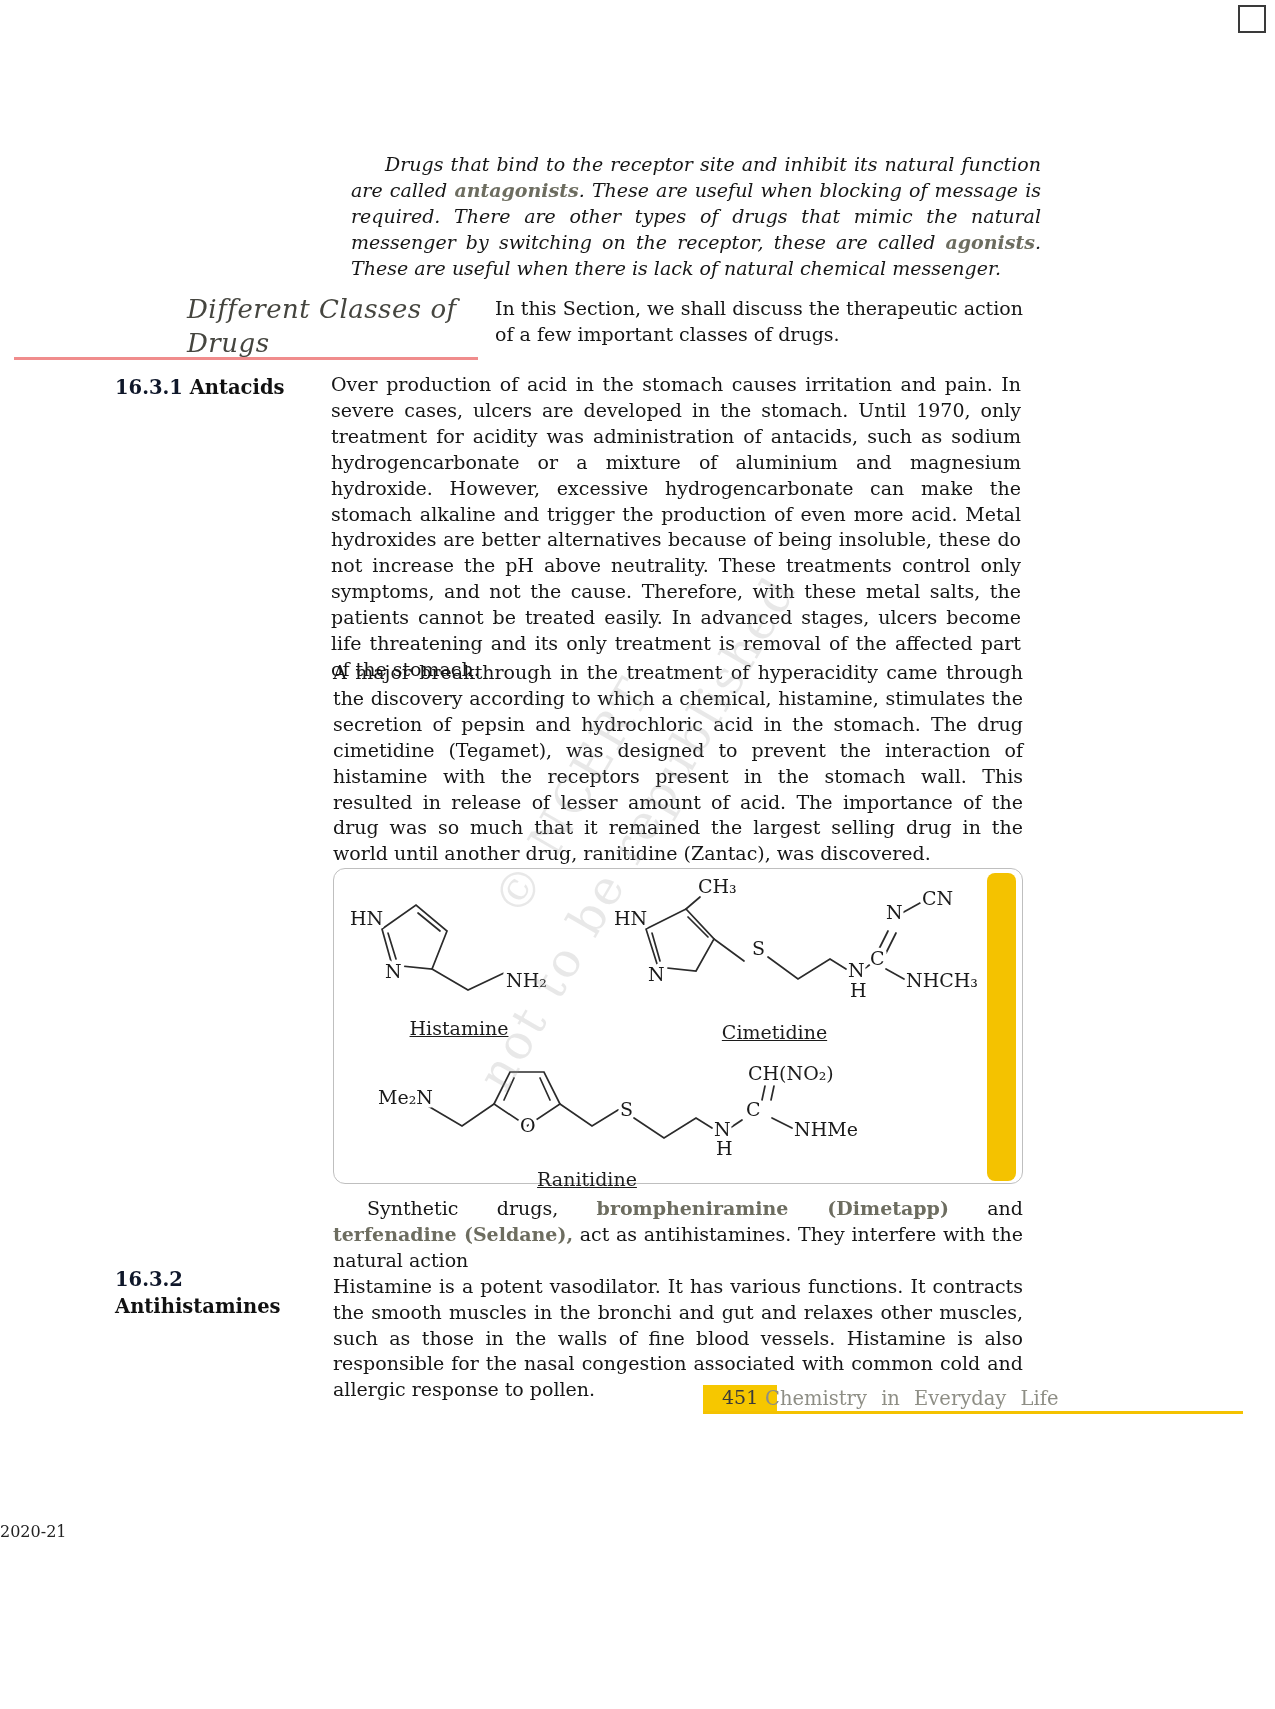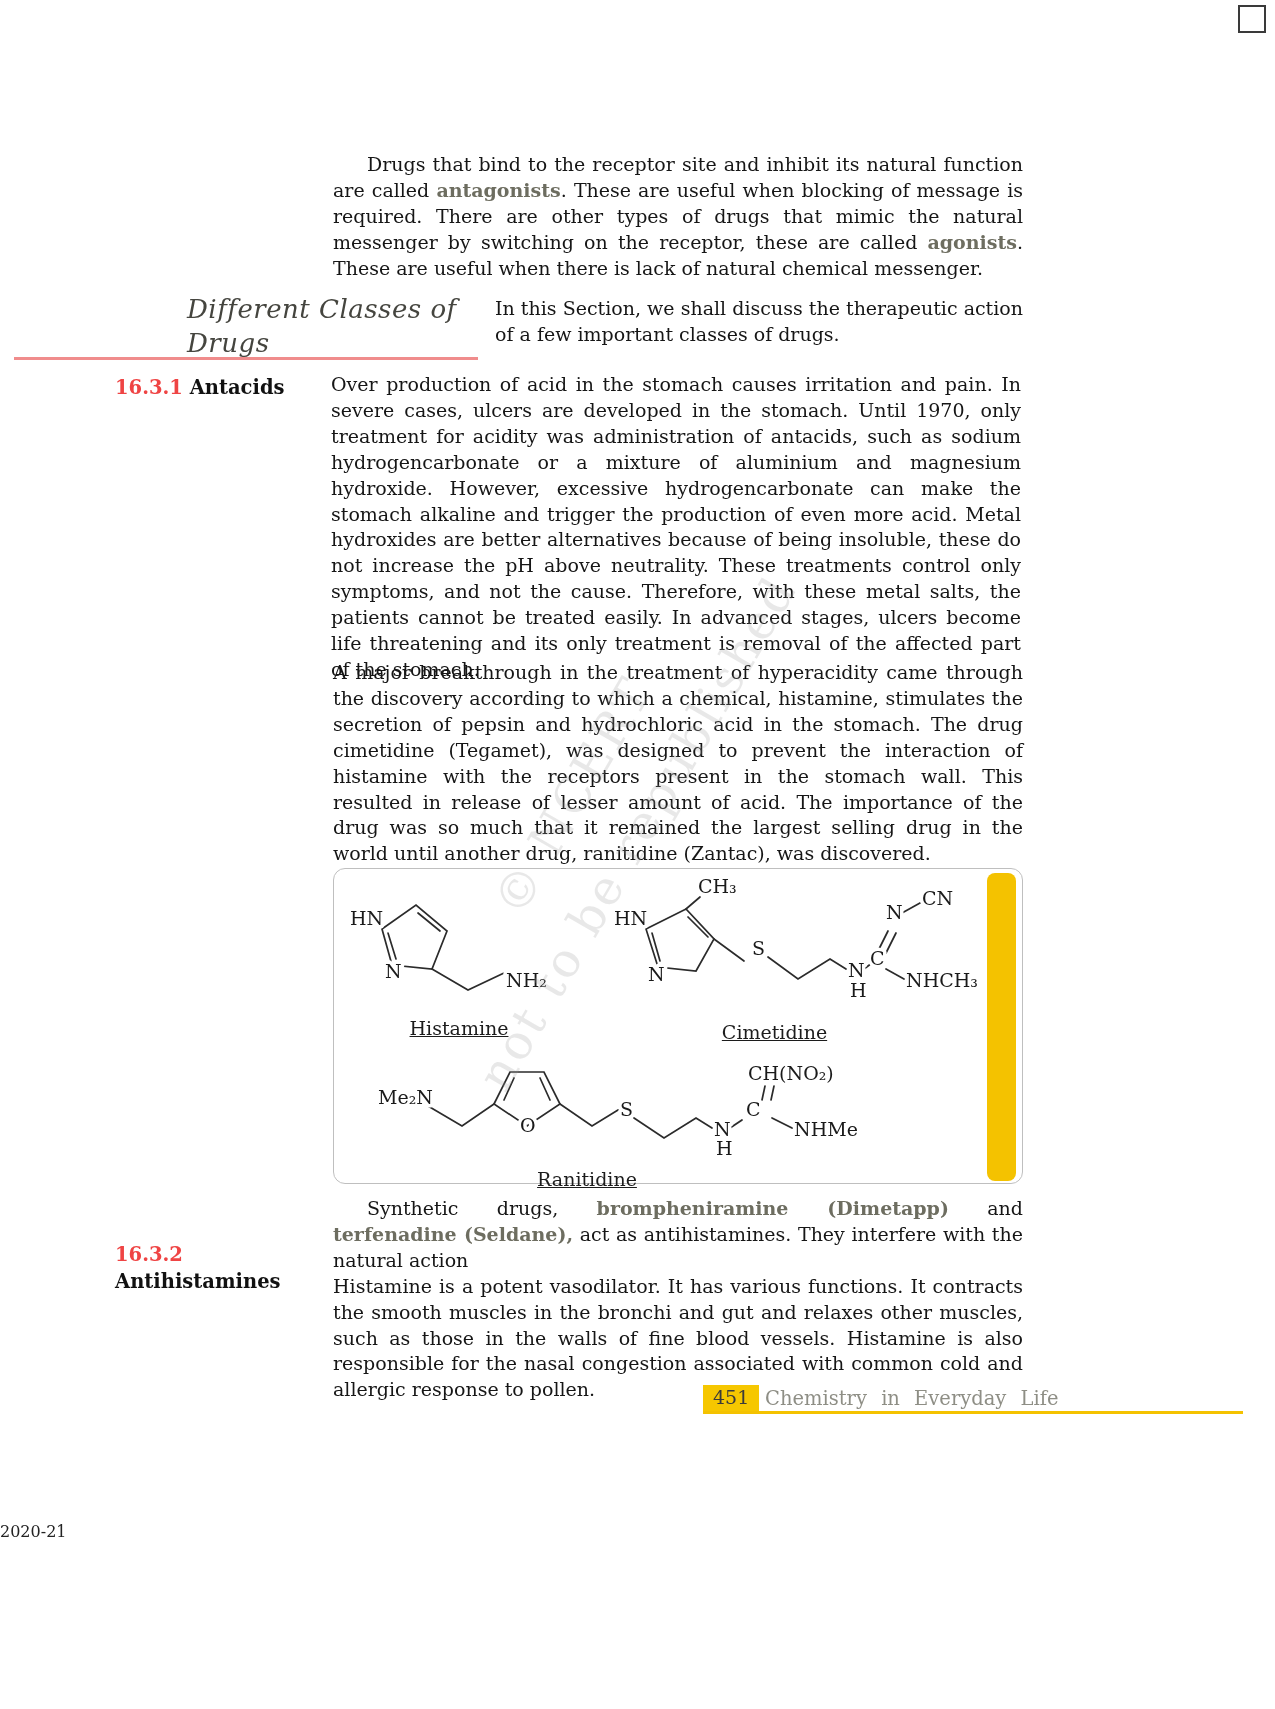--- a/index.html
+++ b/index.html
@@ -7,32 +7,32 @@
   .page {
     position:relative; width:1275px; height:1709px; background:#ffffff;
     font-family:"DejaVu Serif", serif; color:#161616; overflow:hidden;
   }
   .body-text { font-size:19px; line-height:25.9px; text-align:justify; color:#161616; }
   .indent { text-indent:34px; }
   .term { font-weight:bold; color:#6d6d60; }
 
   .corner-mark { position:absolute; top:5px; right:9px; width:28px; height:28px; border:2px solid #3a3a3a; background:#fff; }
 
-  .intro-para { position:absolute; left:333px; top:152px; width:690px; }
+  .intro-para { position:absolute; left:351px; top:152px; width:690px;font-style:italic; }
 
   .section-heading { position:absolute; left:115px; top:292px; width:400px;
     font-style:italic; font-size:26px; line-height:34px; color:#45453f; letter-spacing:.5px; }
   .section-heading .num { margin-right:14px; font-style:italic; }
   .heading-line2 { margin-left:72px; }
   .heading-underline { position:absolute; left:14px; top:357px; width:464px; height:3px; background:#f08c8c; }
 
   .intro-right { position:absolute; left:495px; top:296px; width:528px; }
 
   .side-label { position:absolute; left:115px; width:210px; font-weight:bold; font-size:19.5px; line-height:27px; }
-  .side-label .sec-num { color:#ef4444; }
+  .side-label .sec-num { color:#0f172a;margin-top:25px; }
   .side-label .sec-name { color:#111; }
   .antacids-label { top:374px; }
   .antihist-label { top:1241px; }
 
   .antacids-para1 { position:absolute; left:331px; top:372px; width:690px; }
   .antacids-para2 { position:absolute; left:333px; top:660px; width:690px; }
 
   .figure { position:absolute; left:333px; top:868px; width:690px; height:316px;
     border:1.5px solid #bfbfbf; border-radius:12px; }
   .figure-accent-bar { position:absolute; right:6px; top:4px; width:29px; height:308px;
@@ -45,21 +45,21 @@
   .cap-cim { width:345px; }
   .cap-ran { width:430px; }
 
   .bond { stroke:#2b2b2b; stroke-width:1.7; fill:none; stroke-linecap:round; }
   .atom { font-family:"DejaVu Serif", serif; font-size:19px; fill:#1a1a1a;
           paint-order:stroke; stroke:#ffffff; stroke-width:7px; stroke-linejoin:round; }
 
   .antihist-col { position:absolute; left:333px; top:1196px; width:690px; }
 
   .footer-pagenum { position:absolute; left:703px; top:1385px; background:#f6c700;
-    padding:1px 10px 3px; font-size:19px; color:#3a3a3a; }
+    padding:1px 19px 3px; font-size:19px; color:#3a3a3a; }
   .footer-chapter { position:absolute; left:765px; top:1387px; font-size:19.5px;
     color:#8e8e85; word-spacing:8px; }
   .footer-rule { position:absolute; left:703px; top:1411px; width:540px; height:3px; background:#f4c200; }
 
   .bottom-mark { position:absolute; left:0; top:1522px; width:1175px; text-align:left;
     font-size:16px; color:#232323; }
 
   .watermark { position:absolute; left:300px; top:740px; width:610px;
     transform:rotate(-60deg); color:#9a9a9a; opacity:0.22; font-size:48px;
     letter-spacing:3px; text-align:center; line-height:1.55; pointer-events:none; }

